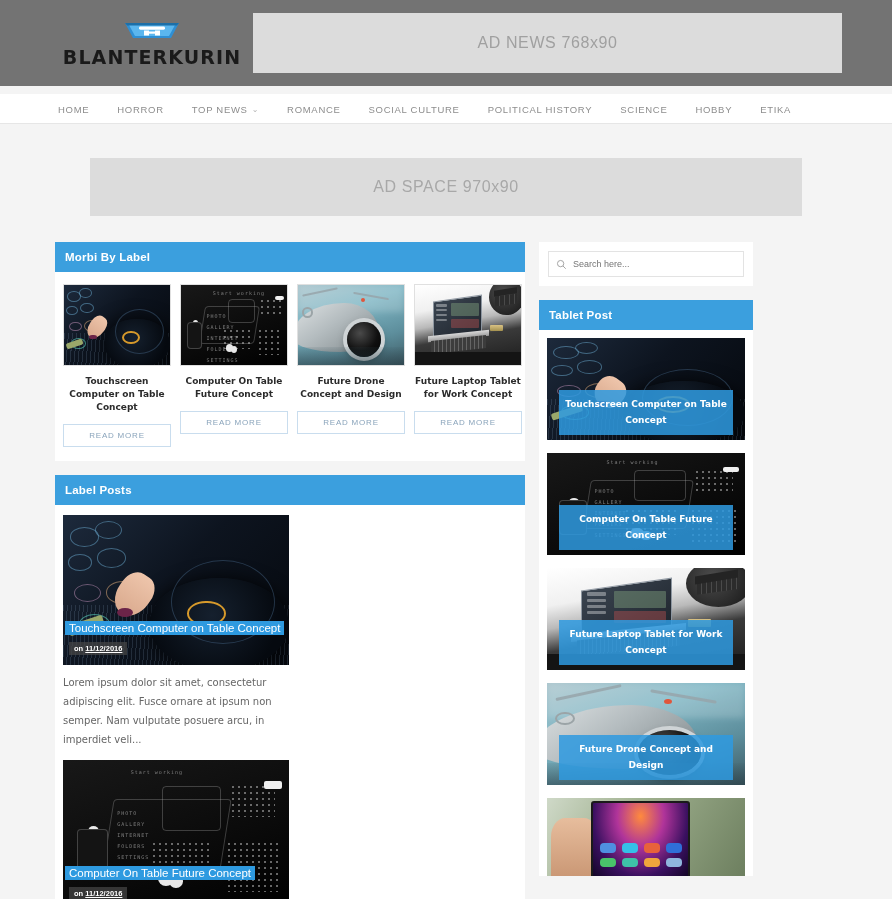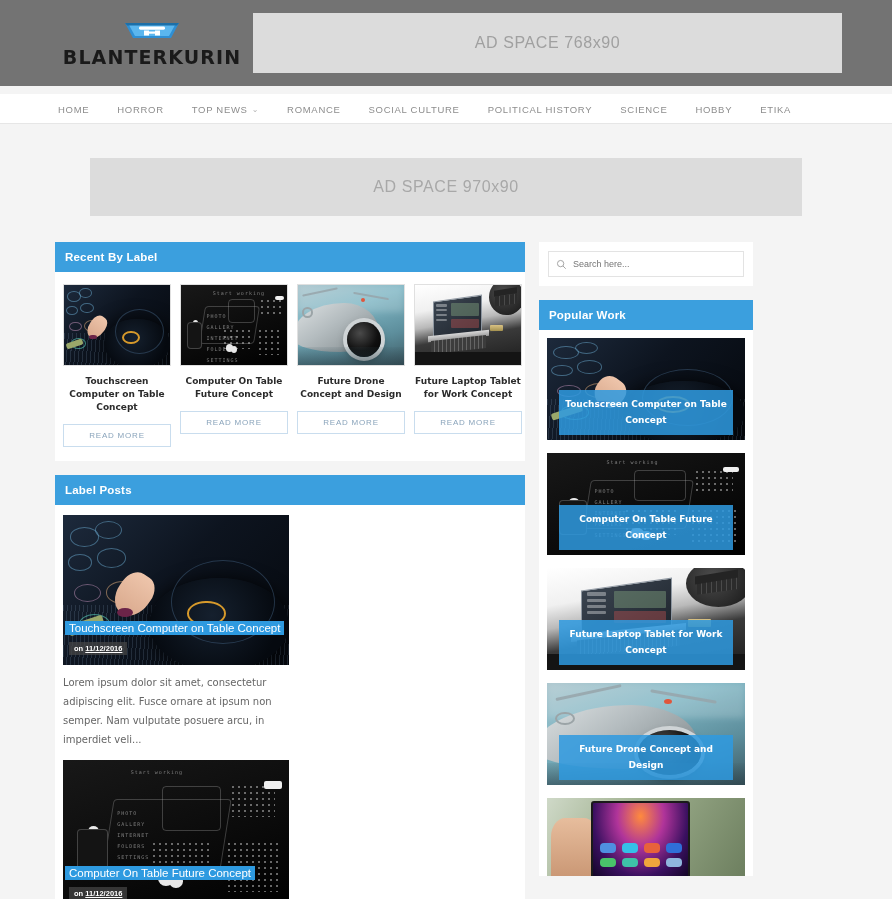--- a/index.html
+++ b/index.html
@@ -358,21 +358,21 @@
         <path d="M6 4 L60 4 L52 19 L14 19 Z" fill="#2f8fd4"></path>
         <path d="M10 6 L56 6 L50 17 L16 17 Z" fill="#5bb6ee"></path>
         <rect x="20" y="7.5" width="26" height="3.2" rx="1.4" fill="#ffffff"></rect>
         <rect x="25" y="11.5" width="5" height="5" fill="#ffffff"></rect>
         <rect x="36" y="11.5" width="5" height="5" fill="#ffffff"></rect>
         <rect x="30" y="12.5" width="6" height="2.2" fill="#ffffff"></rect>
         <path d="M6 4 L60 4 L58 6.5 L8 6.5 Z" fill="#1c6fa8"></path>
       </svg>
       <div class="logo-text">BLANTERKURIN</div>
     </div>
-    <div class="ad-768">AD SPACE 768x90</div>
+    <div class="ad-768">AD NEWS 768x90</div>
   </div>
 </div>
 
 <div class="navbar">
   <div class="nav-inner" id="navInner">
       <div class="nav-item">
         <span>HOME</span>
       </div>
       <div class="nav-item">
         <span>HORROR</span>
@@ -405,21 +405,21 @@
 <div class="page">
   <div class="container">
 
     <div class="ad-970">AD SPACE 970x90</div>
 
     <div class="cols">
 
       <div class="main-col">
 
         <div class="wbox">
-          <div class="wtitle">Recent By Label</div>
+          <div class="wtitle">Morbi By Label</div>
           <div class="rbl-body" id="rblBody">
               <div class="rbl-card">
                 <div class="rbl-thumb">
                   <div class="img sc-touch">
       <div class="grid"></div>
       <div class="disc" style="left:38%;top:42%;width:62%;height:62%"></div>
       <div class="gold" style="left:55%;top:57%;width:17%;height:17%"></div>
       <div class="ring" style="left:3%;top:8%;width:13%;height:13%"></div>
       <div class="ring" style="left:14%;top:4%;width:12%;height:12%"></div>
       <div class="ring" style="left:2%;top:26%;width:11%;height:11%"></div>
@@ -565,21 +565,21 @@
                 <line x1="10.2" y1="10.2" x2="14.2" y2="14.2" stroke="#9b9b9b" stroke-width="1.3"></line>
               </svg>
               <input type="text" placeholder="Search here..." style="">
             </div>
           </div>
         </div>
 
         <div style="height:14px"></div>
 
         <div class="wbox">
-          <div class="wtitle">Popular Work</div>
+          <div class="wtitle">Tablet Post</div>
           <div class="pp-body" id="ppBody">
               <div class="pp-item">
                 <div class="img sc-touch">
       <div class="grid"></div>
       <div class="disc" style="left:38%;top:42%;width:62%;height:62%"></div>
       <div class="gold" style="left:55%;top:57%;width:17%;height:17%"></div>
       <div class="ring" style="left:3%;top:8%;width:13%;height:13%"></div>
       <div class="ring" style="left:14%;top:4%;width:12%;height:12%"></div>
       <div class="ring" style="left:2%;top:26%;width:11%;height:11%"></div>
       <div class="ring" style="left:15%;top:22%;width:13%;height:13%"></div>

